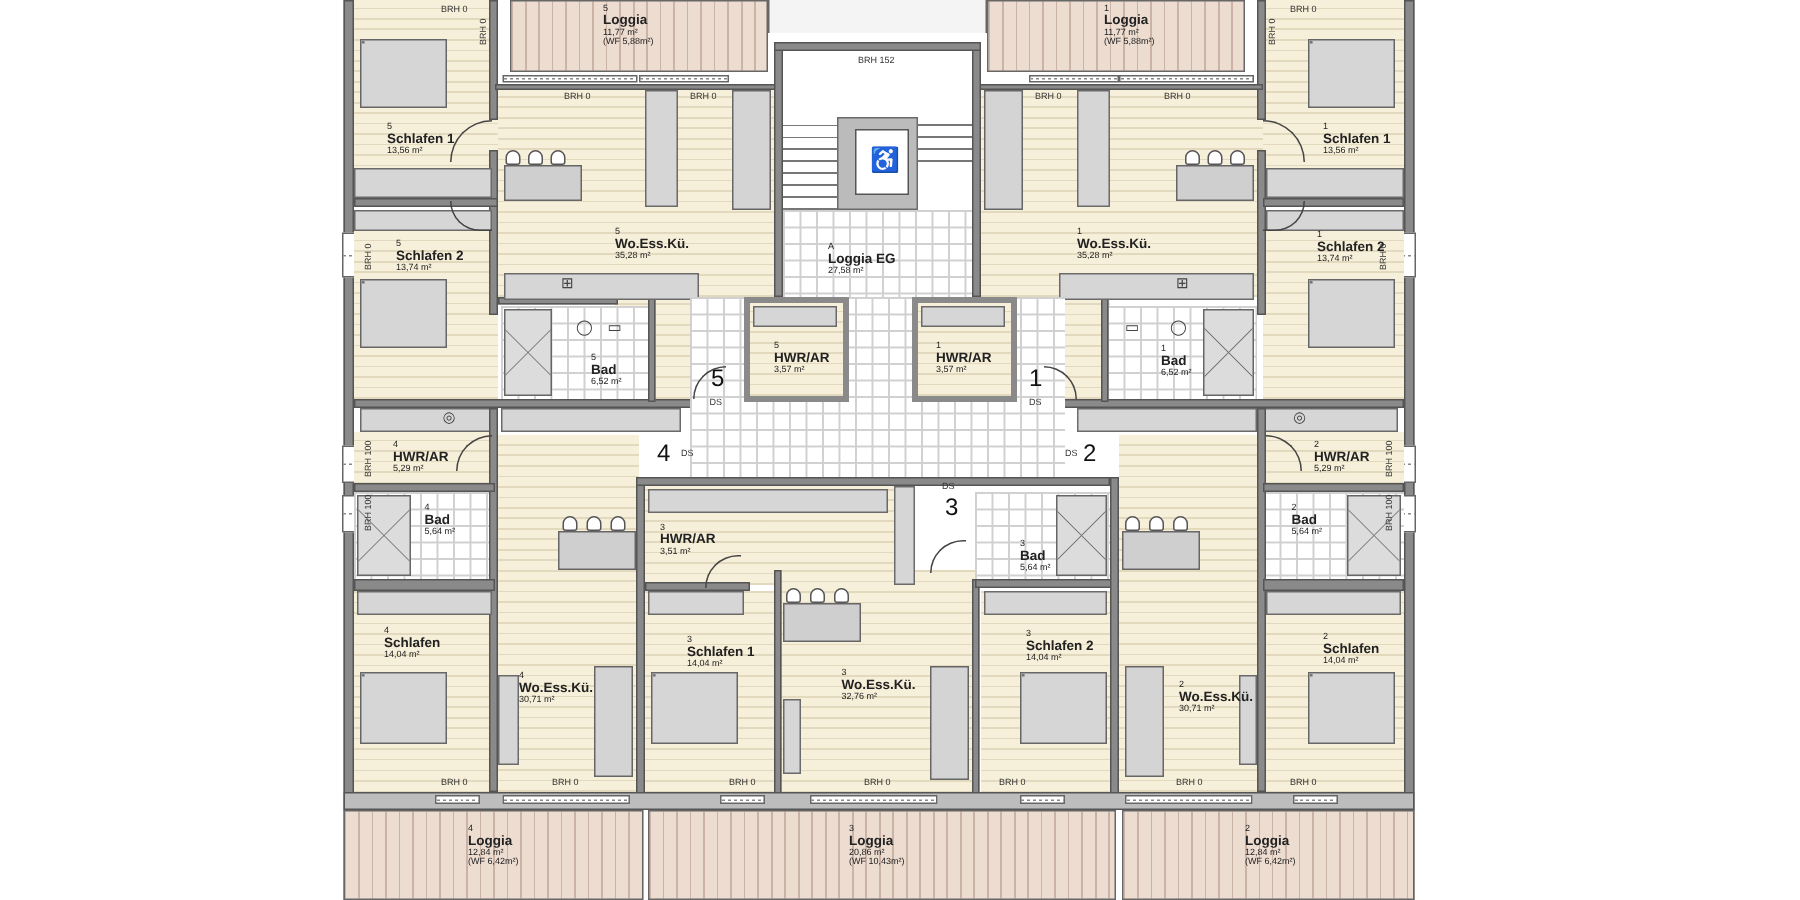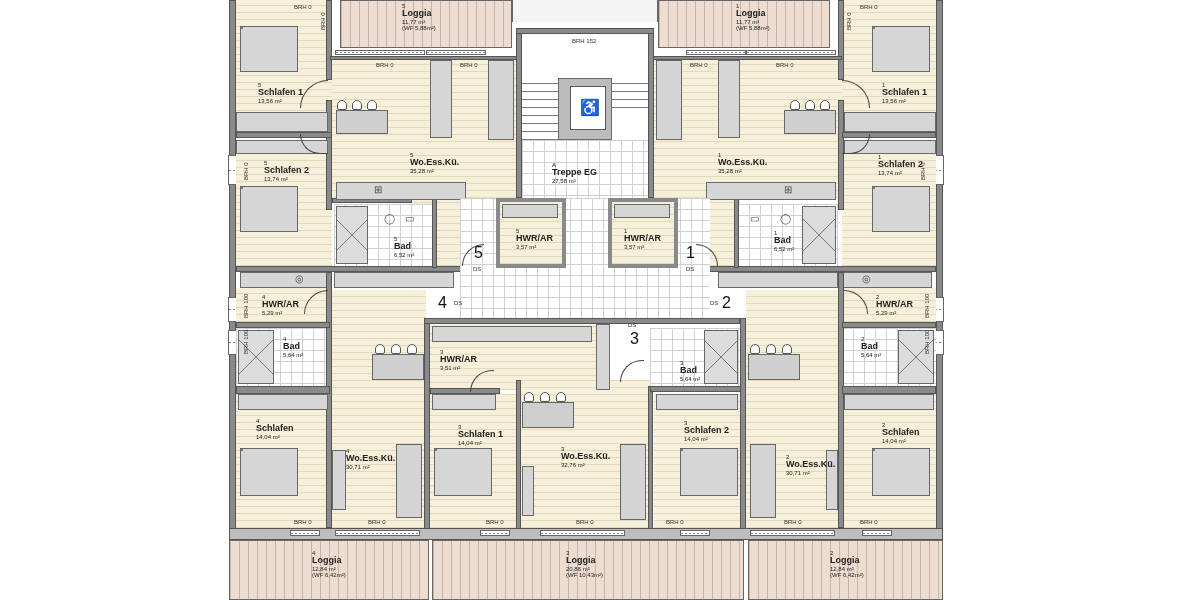--- a/index.html
+++ b/index.html
@@ -275,21 +275,21 @@
       <span class="area">6,52 m²</span>
   </div>
   <div class="label" style="left:624px;top:228px;">
     <span class="num">1</span>
       <span class="name">HWR/AR</span>
       <span class="area">3,57 m²</span>
   </div>
 
   <div class="label" style="left:552px;top:162px;">
     <span class="num">A</span>
-      <span class="name">Treppe EG</span>
+      <span class="name">Loggia EG</span>
       <span class="area">27,58 m²</span>
   </div>
   <span class="brh" style="left:572px;top:38px;">BRH 152</span>
 
   <div class="label" style="left:262px;top:294px;">
     <span class="num">4</span>
       <span class="name">HWR/AR</span>
       <span class="area">5,29 m²</span>
   </div>
   <div class="label" style="left:283px;top:336px;">

